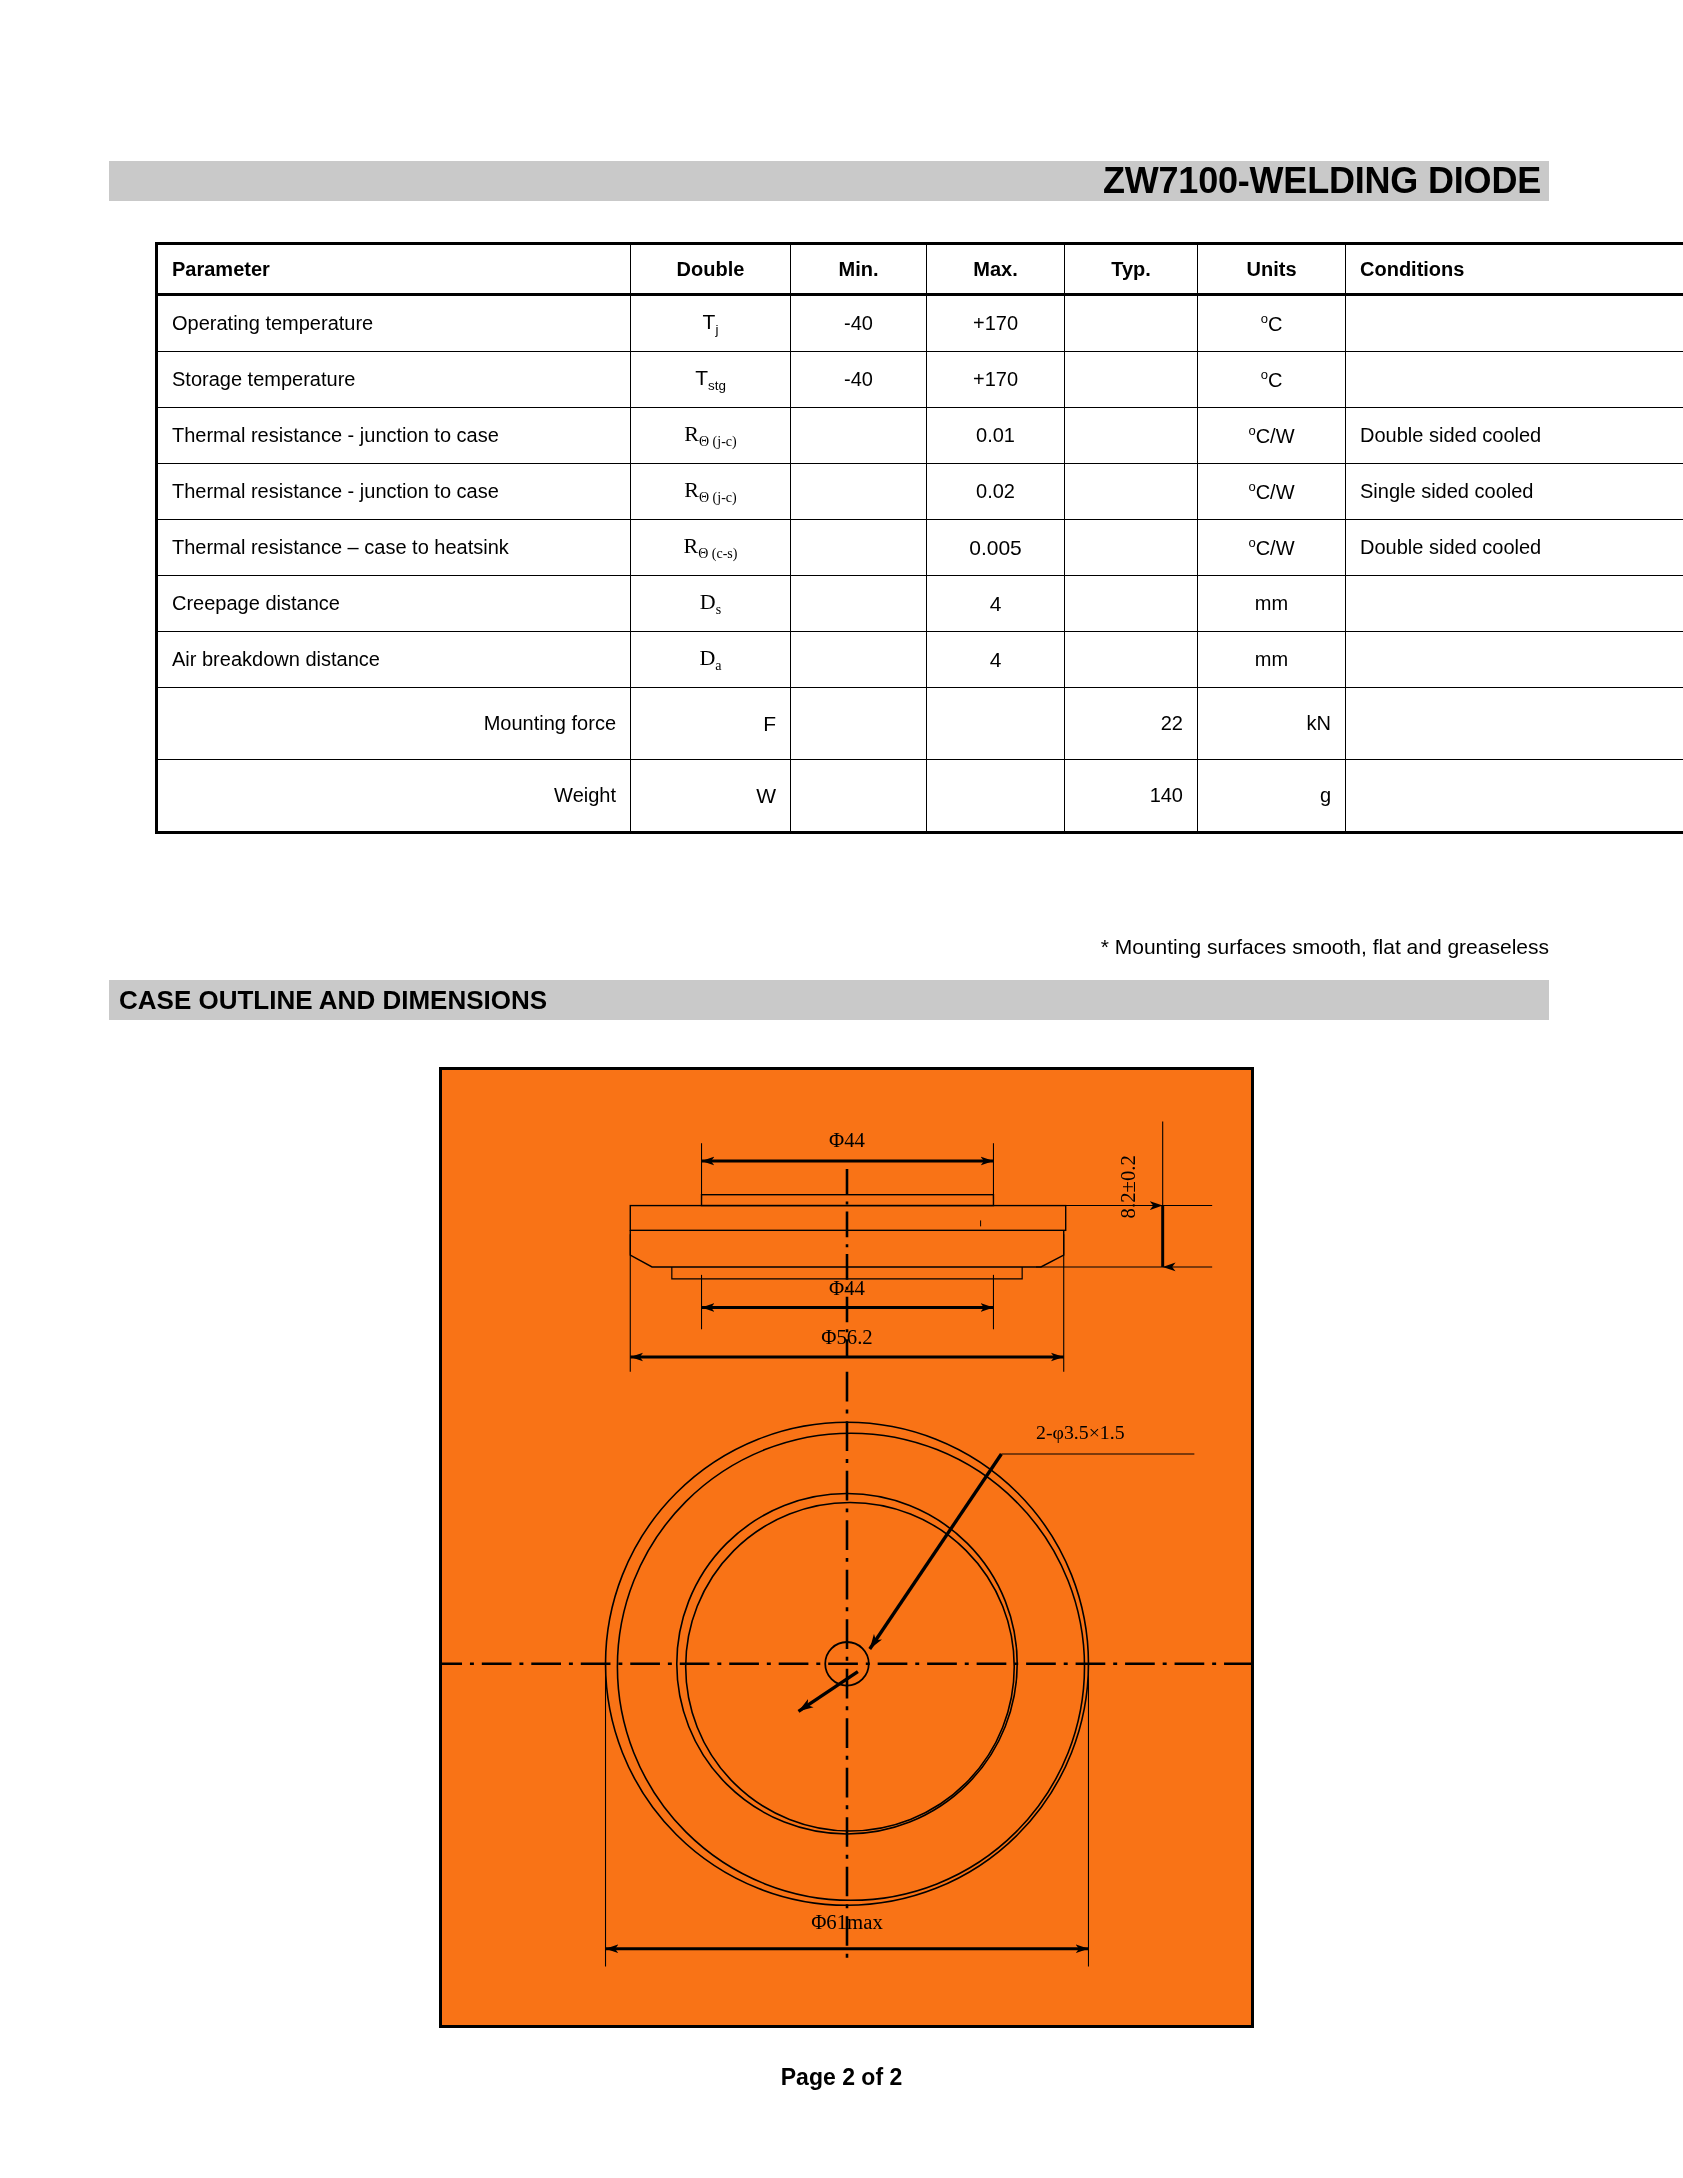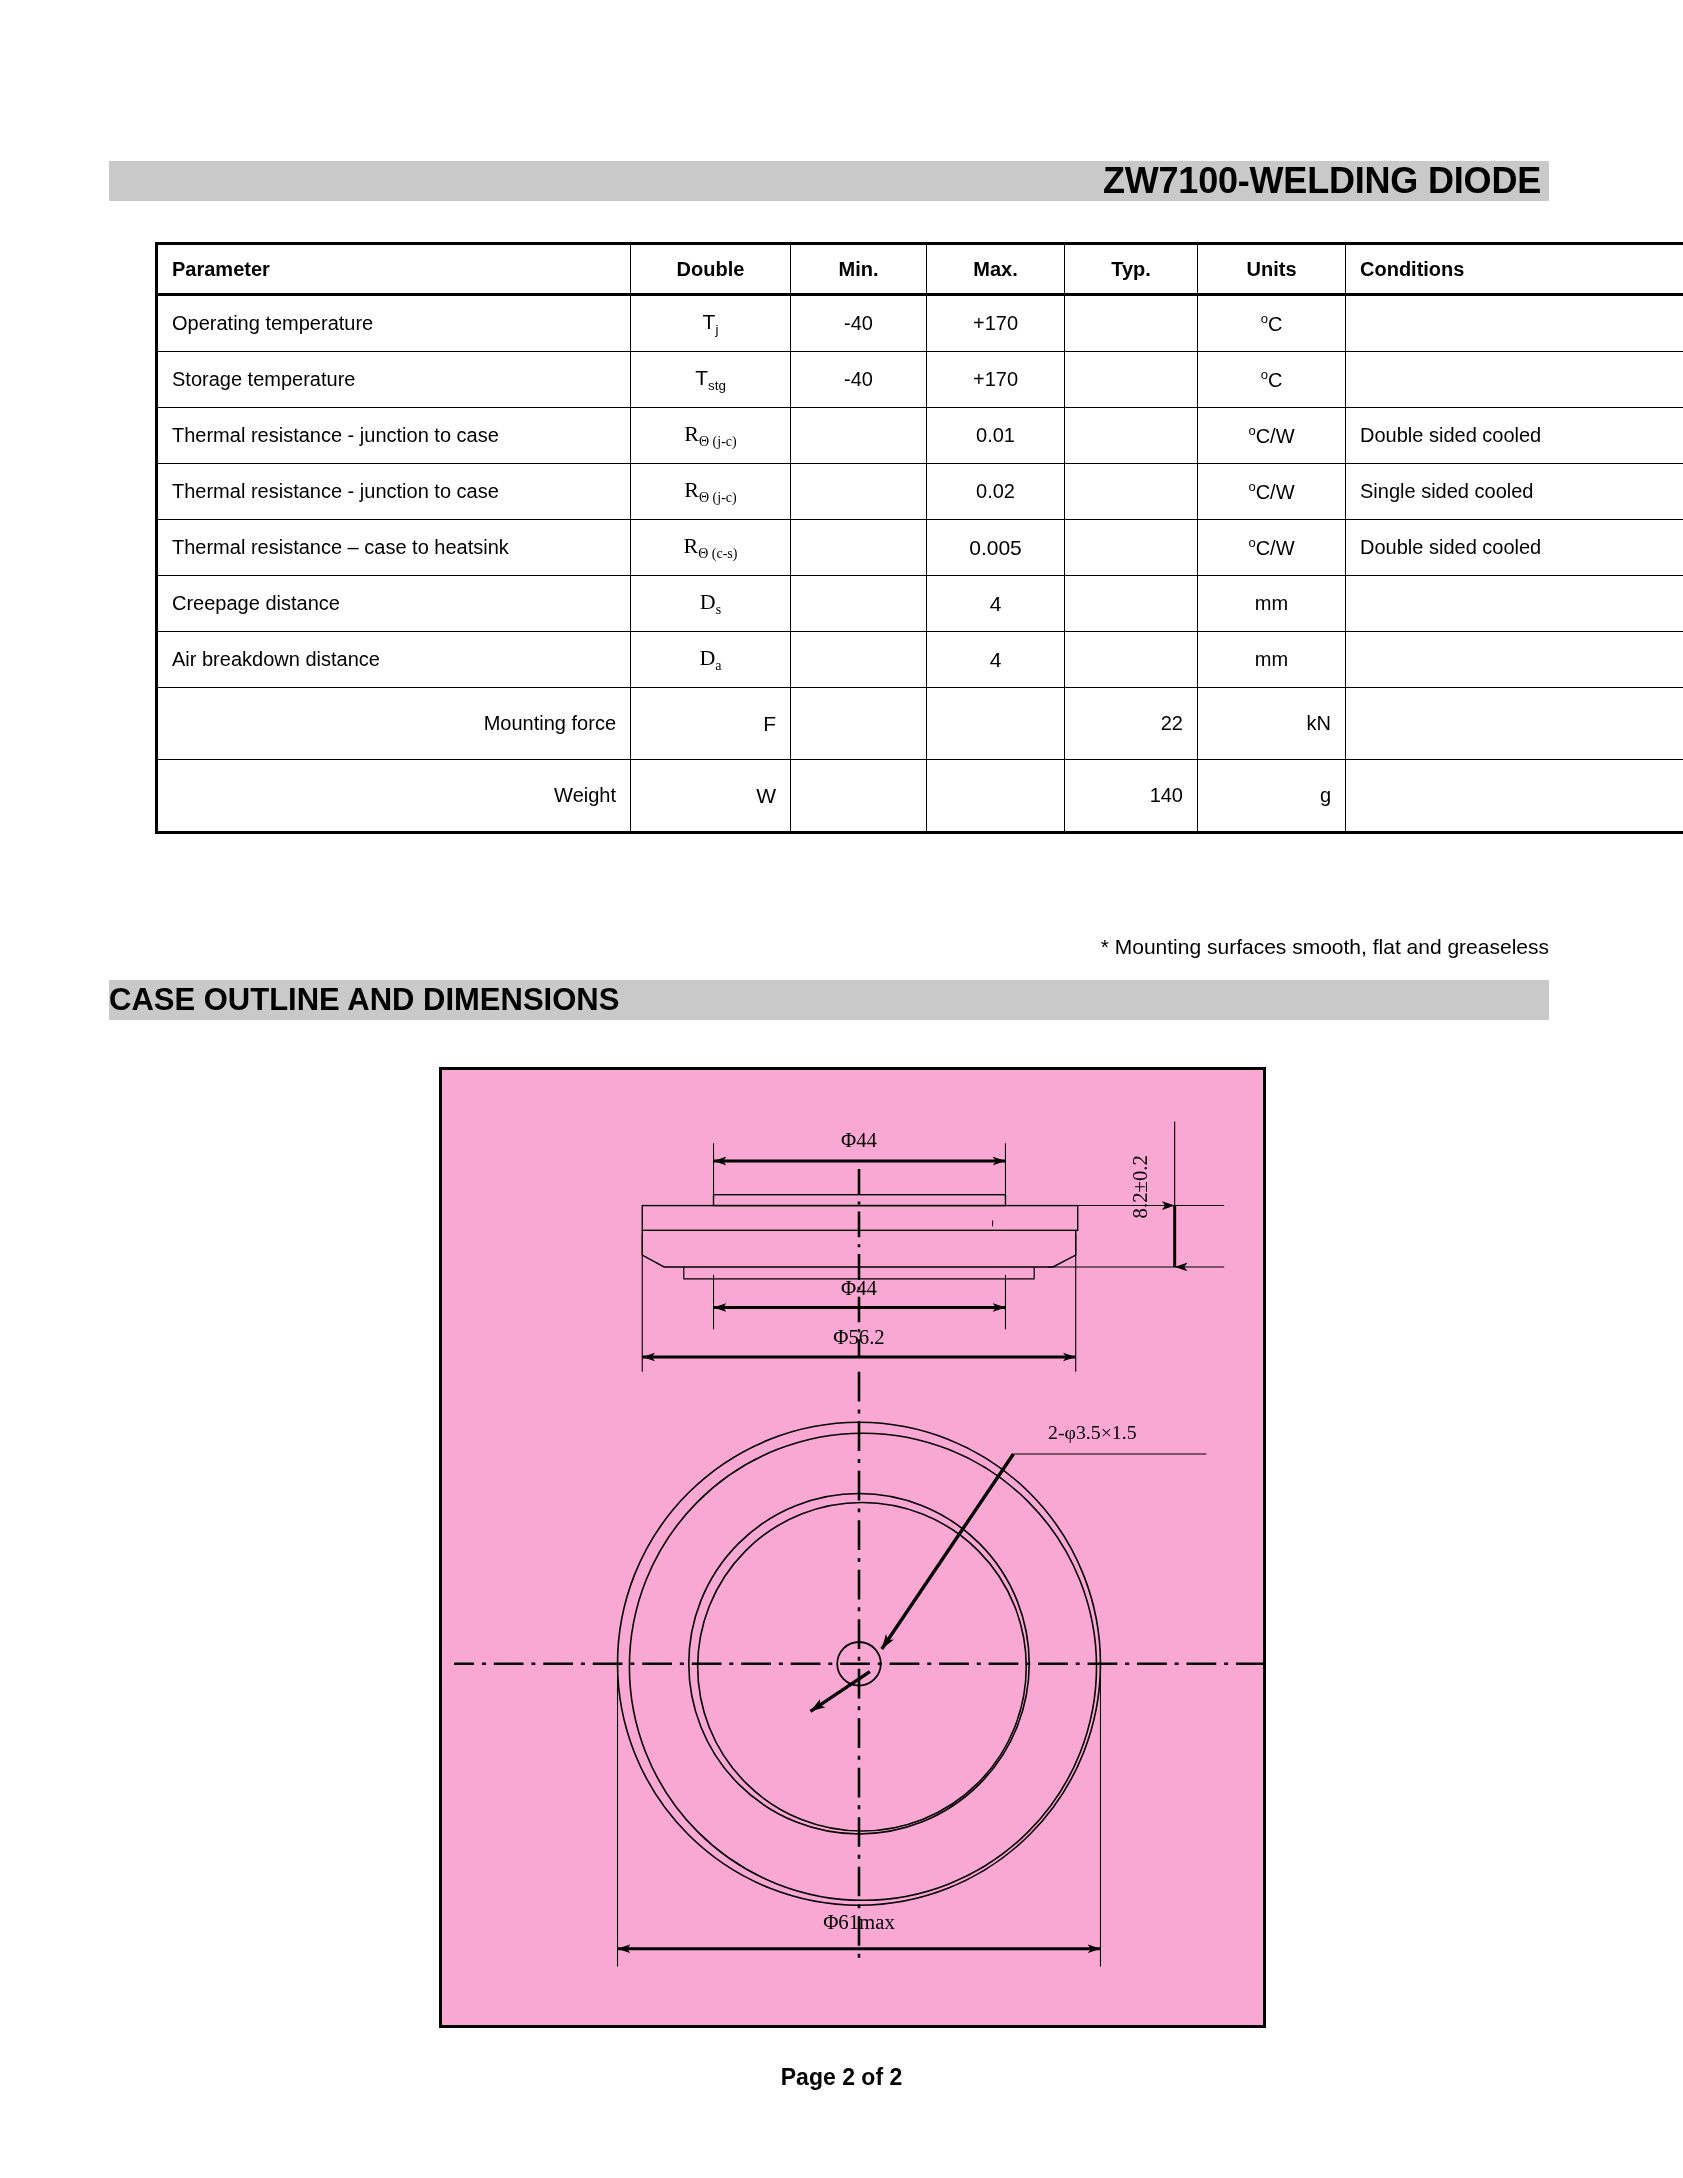--- a/index.html
+++ b/index.html
@@ -104,35 +104,35 @@
     position: absolute;
     left: 109px;
     top: 980px;
     width: 1440px;
     height: 40px;
     background: #c9c9c9;
     display: flex;
     align-items: center;
   }
   .section-title {
-    font-size: 31px;
+    font-size: 26px;
     font-weight: bold;
+    padding-left: 10px;
     white-space: nowrap;
   }
 
   
   .drawing-frame {
     position: absolute;
     left: 439px;
     top: 1067px;
     width: 809px;
     height: 955px;
     border: 3px solid #000;
-    background: #f9a8d4;
-    padding-left: 12px;
+    background: #f97316;
   }
   .drawing-frame svg {
     display: block;
     width: 100%;
     height: 100%;
   }
   .dim-text {
     font-family: "Liberation Serif", serif;
     font-size: 21px;
     fill: #000;

